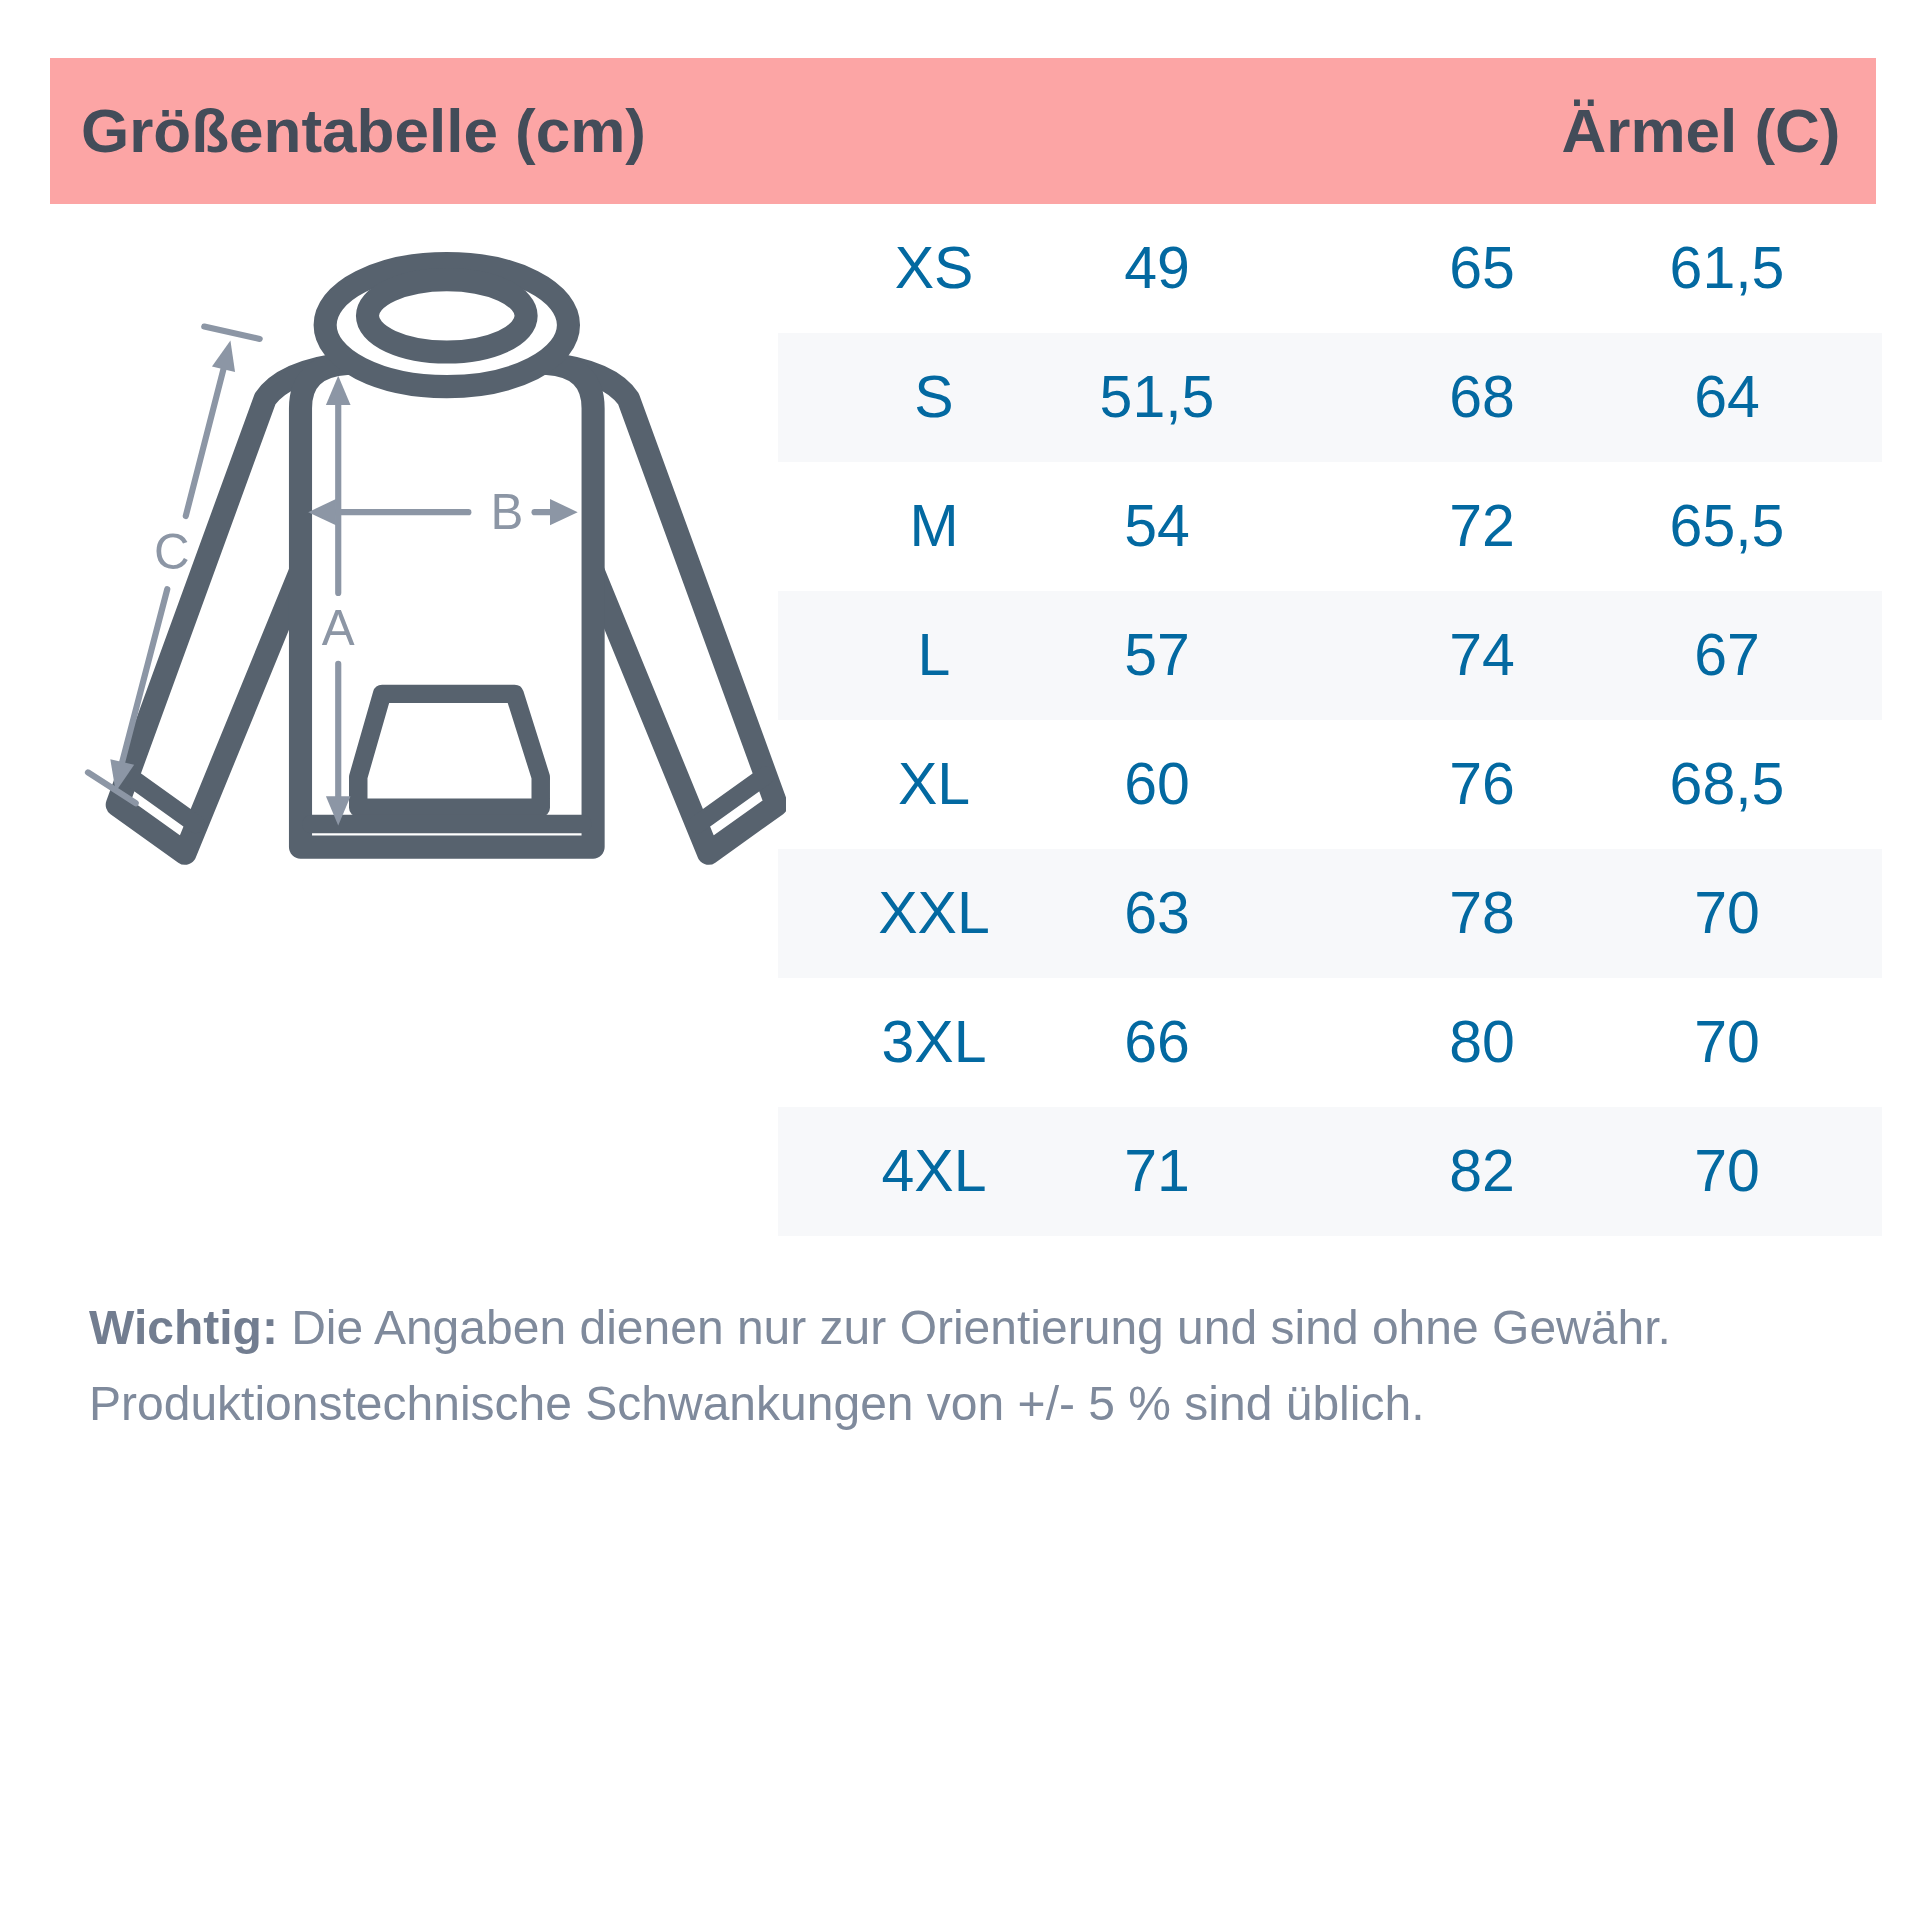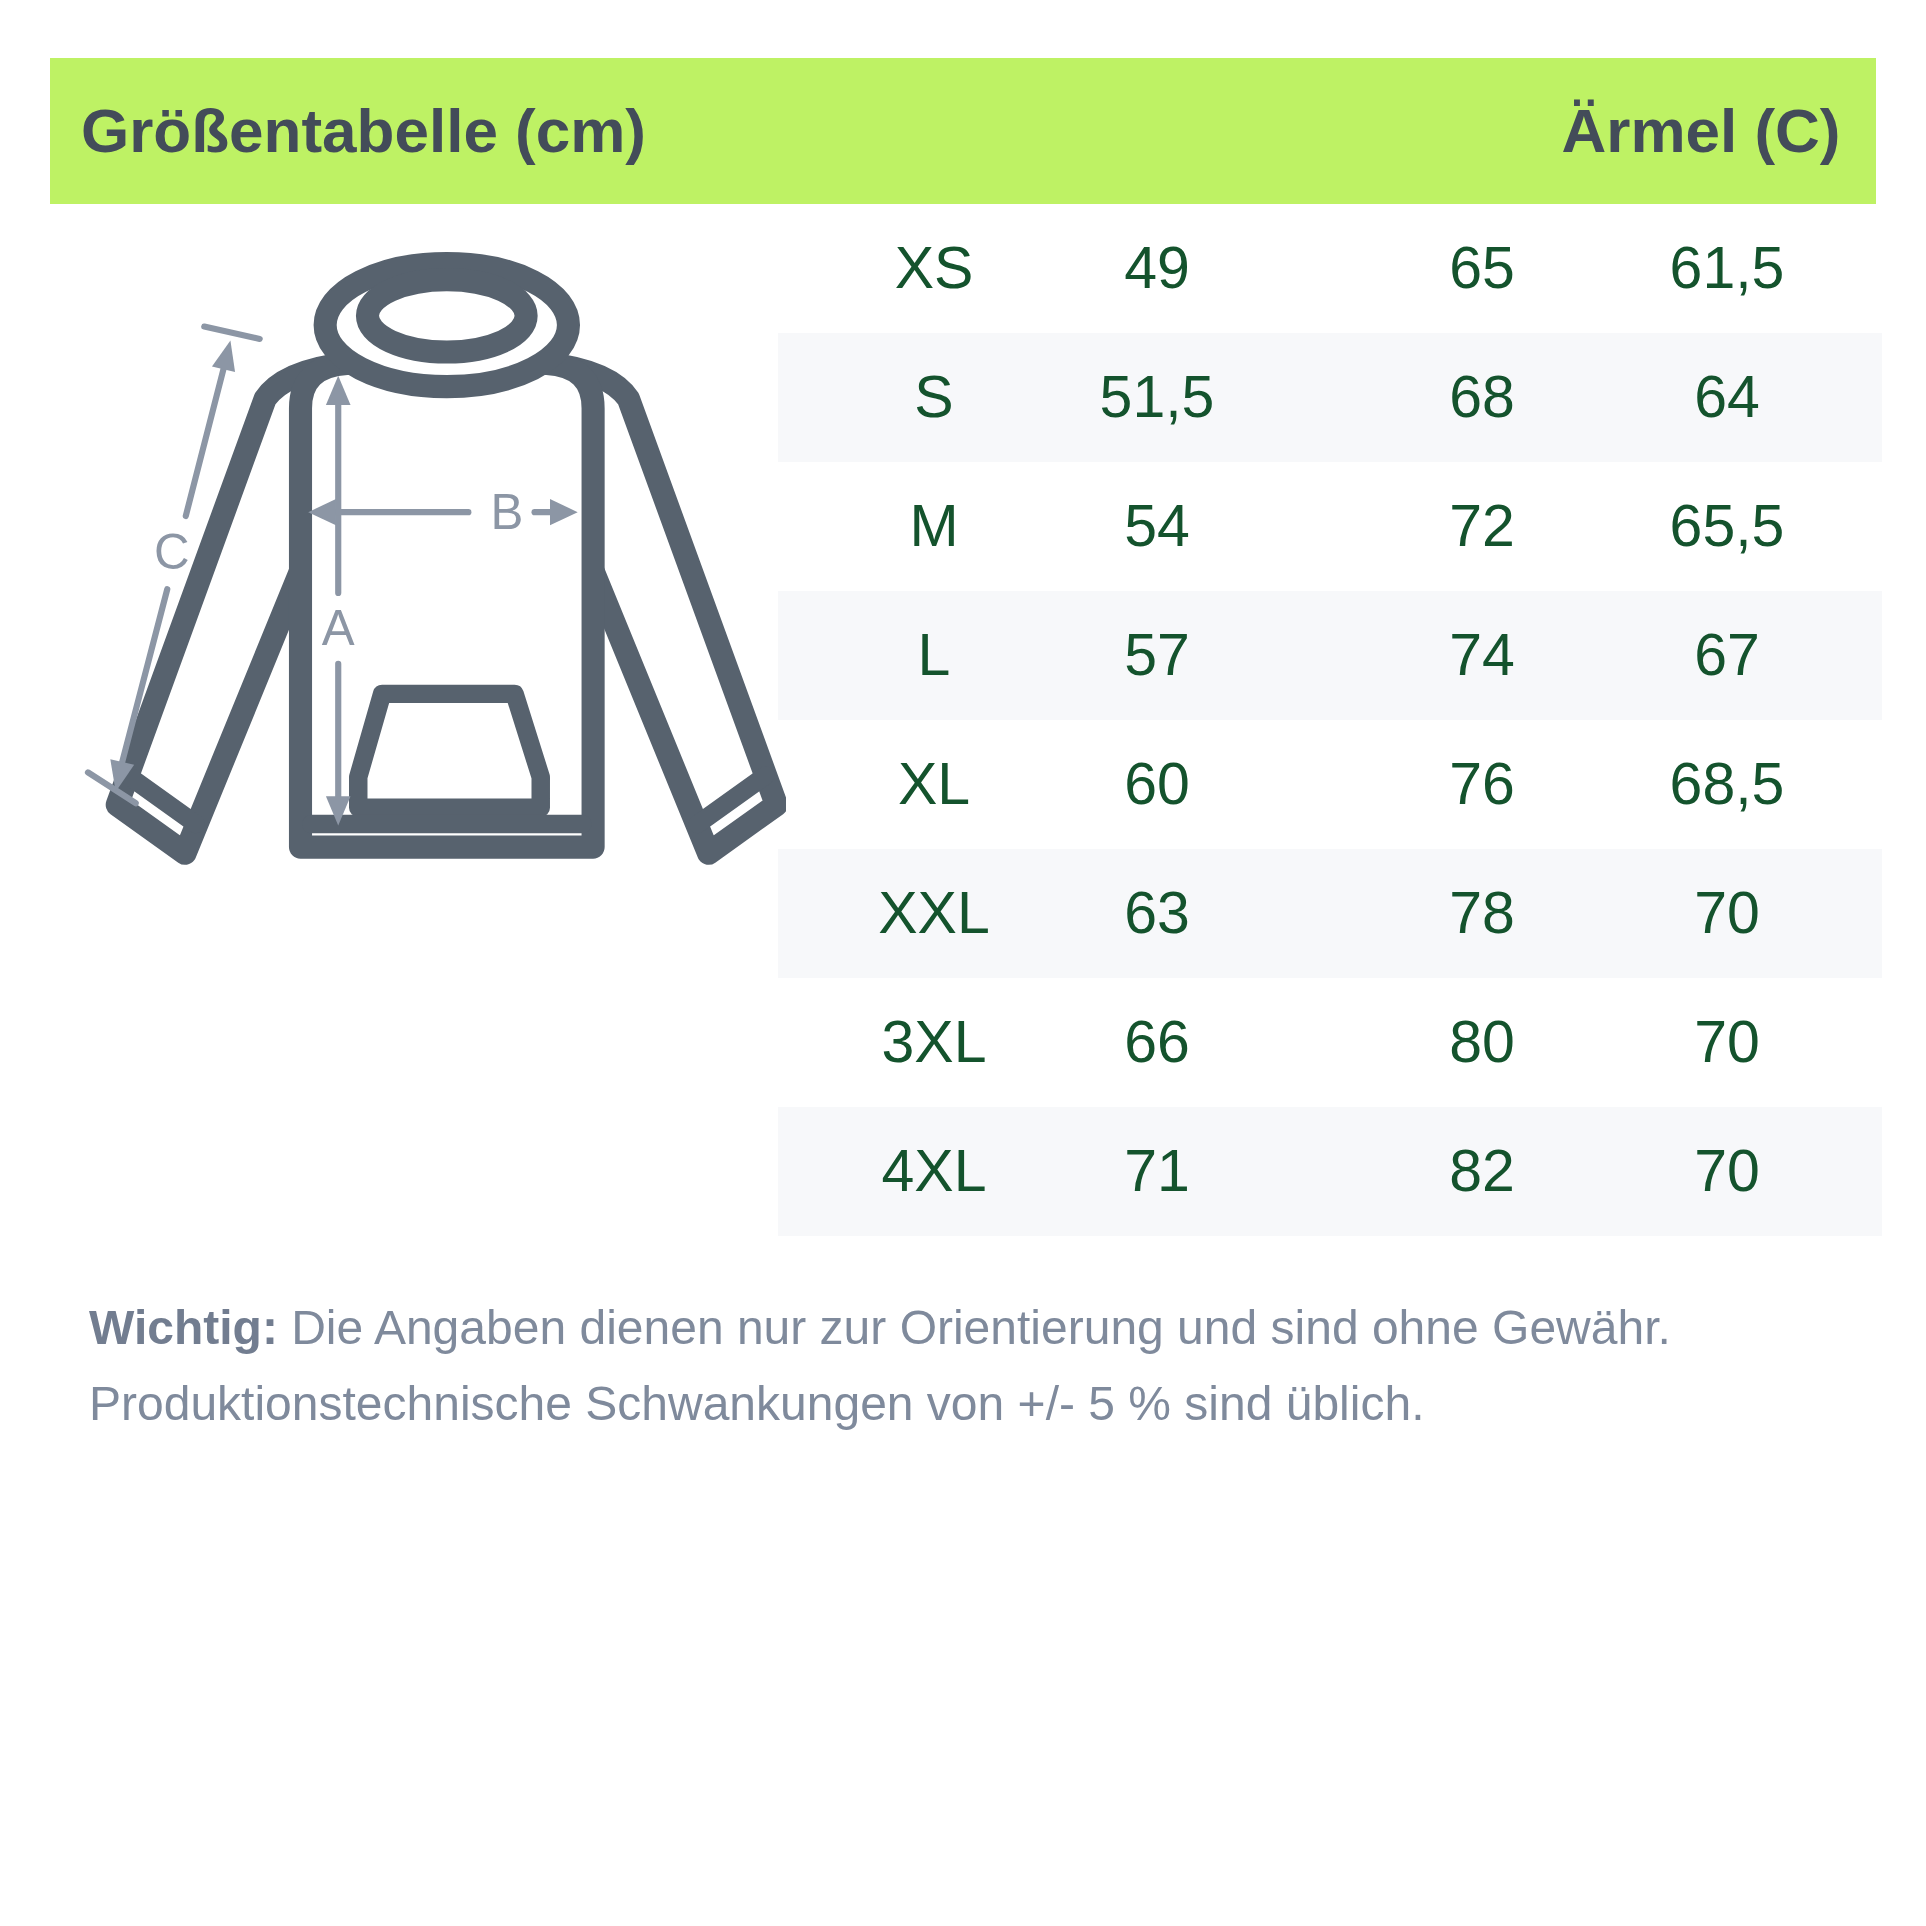--- a/index.html
+++ b/index.html
@@ -3,21 +3,21 @@
 <meta charset="utf-8">
 <style>
   html,body{margin:0;padding:0;}
   body{
     width:1926px;height:1926px;background:#ffffff;position:relative;
     font-family:"Liberation Sans", sans-serif;
     -webkit-font-smoothing:antialiased;
   }
   .header-bar{
     position:absolute;left:50px;top:58px;width:1826px;height:146px;
-    background:#bef264;
+    background:#fca5a5;
   }
   .header-title{
     position:absolute;left:31px;top:0;height:146px;line-height:146px;
     font-size:62px;font-weight:bold;color:#434c59;white-space:nowrap;
   }
   .header-col{
     position:absolute;top:0;height:146px;line-height:146px;
     font-size:62px;font-weight:bold;color:#434c59;white-space:nowrap;
     transform:translateX(-50%);
   }
@@ -28,21 +28,21 @@
   .rows{
     position:absolute;left:778px;top:204px;width:1104px;height:1033px;
   }
   .row{
     position:relative;width:1104px;height:129px;
   }
   .row.striped{background:#f7f8fa;}
   .cell{
     position:absolute;top:0;height:129px;line-height:129px;
     transform:translateX(-50%);
-    font-size:59px;color:#14532d;white-space:nowrap;
+    font-size:59px;color:#0369a1;white-space:nowrap;
   }
   .c0{left:156px;}
   .c1{left:379px;}
   .c2{left:704px;}
   .c3{left:916px;margin-left:33px;}
 
   .diagram{
     position:absolute;left:46px;top:208px;width:740px;height:693px;
   }
   .diagram svg{display:block;width:740px;height:693px;}

